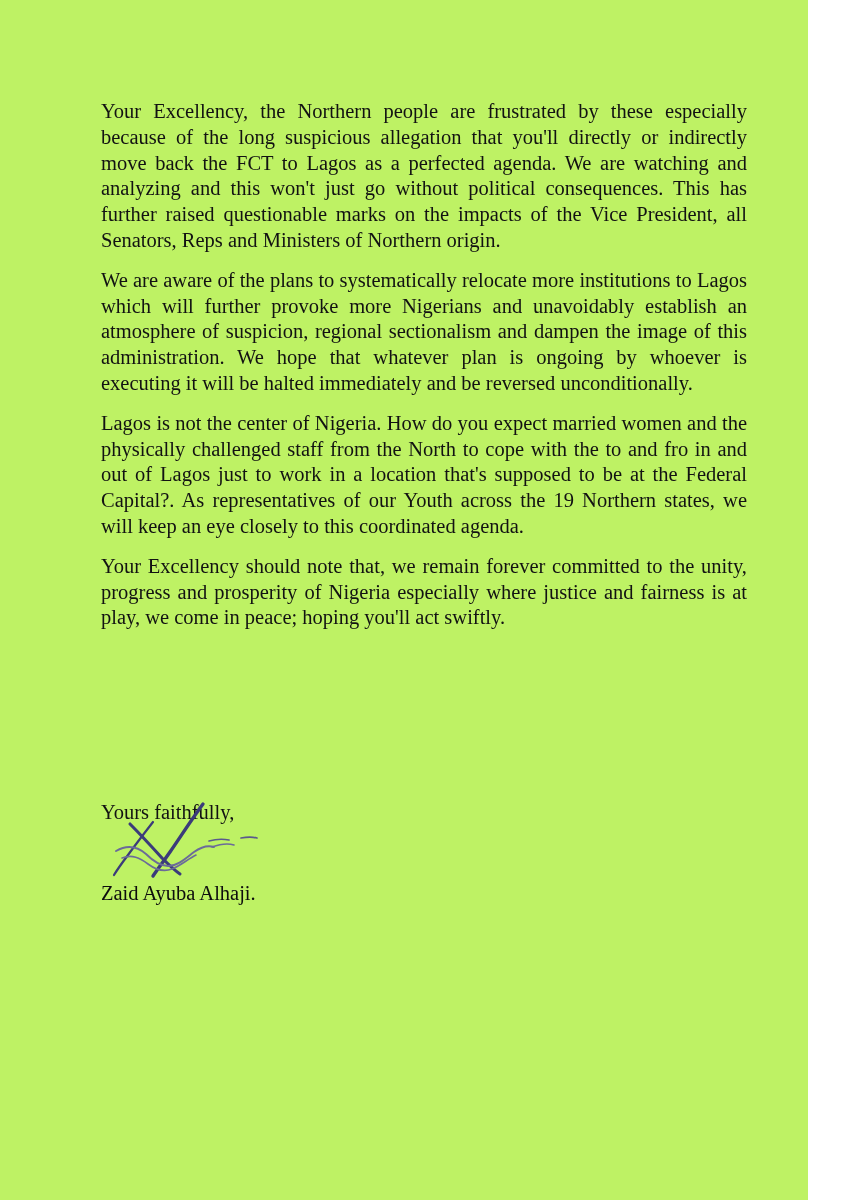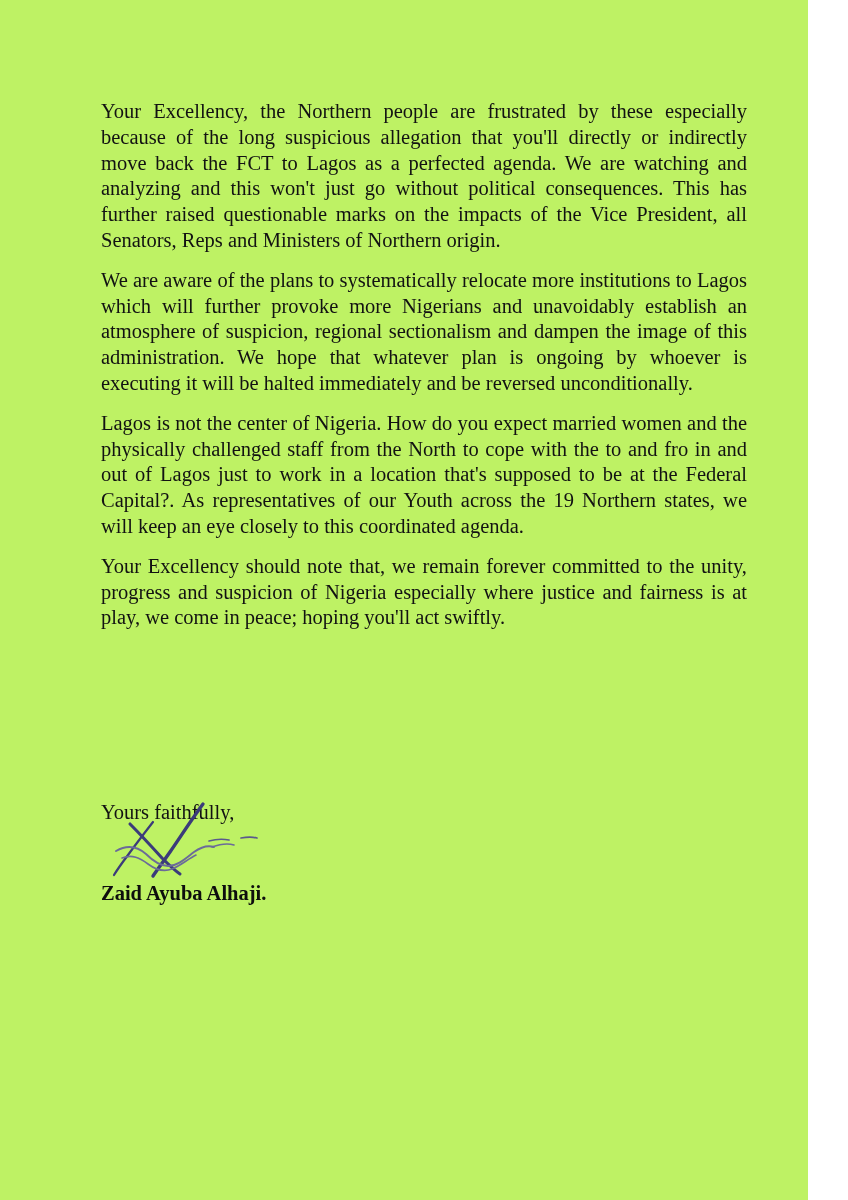--- a/index.html
+++ b/index.html
@@ -58,38 +58,38 @@
   }
   .signer {
     position: absolute;
     left: 101px;
     top: 880px;
     font-size: 20.5px;
     line-height: 26px;
     color: #0d0d0d;
   }
   .signer .name {
-    font-weight: bold;
+    font-weight: normal;
     display: block;
   }
   .signer .title {
     font-weight: normal;
     display: block;
   }
 </style>
 </head>
 <body>
 
 <div class="page">
 
   <div class="letter-body">
     <p class="para">Your Excellency, the Northern people are frustrated by these especially because of the long suspicious allegation that you'll directly or indirectly move back the FCT to Lagos as a perfected agenda. We are watching and analyzing and this won't just go without political consequences. This has further raised questionable marks on the impacts of the Vice President, all Senators, Reps and Ministers of Northern origin.</p>
     <p class="para">We are aware of the plans to systematically relocate more institutions to Lagos which will further provoke more Nigerians and unavoidably establish an atmosphere of suspicion, regional sectionalism and dampen the image of this administration. We hope that whatever plan is ongoing by whoever is executing it will be halted immediately and be reversed unconditionally.</p>
     <p class="para">Lagos is not the center of Nigeria. How do you expect married women and the physically challenged staff from the North to cope with the to and fro in and out of Lagos just to work in a location that's supposed to be at the Federal Capital?. As representatives of our Youth across the 19 Northern states, we will keep an eye closely to this coordinated agenda.</p>
-    <p class="para">Your Excellency should note that, we remain forever committed to the unity, progress and suspicion of Nigeria especially where justice and fairness is at play, we come in peace; hoping you'll act swiftly.</p>
+    <p class="para">Your Excellency should note that, we remain forever committed to the unity, progress and prosperity of Nigeria especially where justice and fairness is at play, we come in peace; hoping you'll act swiftly.</p>
   </div>
 
   <div class="closing">Yours faithfully,</div>
 
   <div class="signature-wrap">
     <svg viewBox="0 0 170 85" xmlns="http://www.w3.org/2000/svg" aria-hidden="true">
       <g fill="none" stroke="#3b3b7a" stroke-linecap="round" stroke-linejoin="round">
         <path d="M95 4 C 86 16, 73 36, 62 52 C 55 62, 49 70, 45 76" stroke-width="3.4"></path>
         <path d="M22 24 C 32 34, 44 47, 54 58 C 60 64, 66 70, 72 74" stroke-width="3.1"></path>
         <path d="M45 22 C 38 31, 28 44, 20 55 C 14 63, 9 70, 6 75" stroke-width="2.2"></path>

